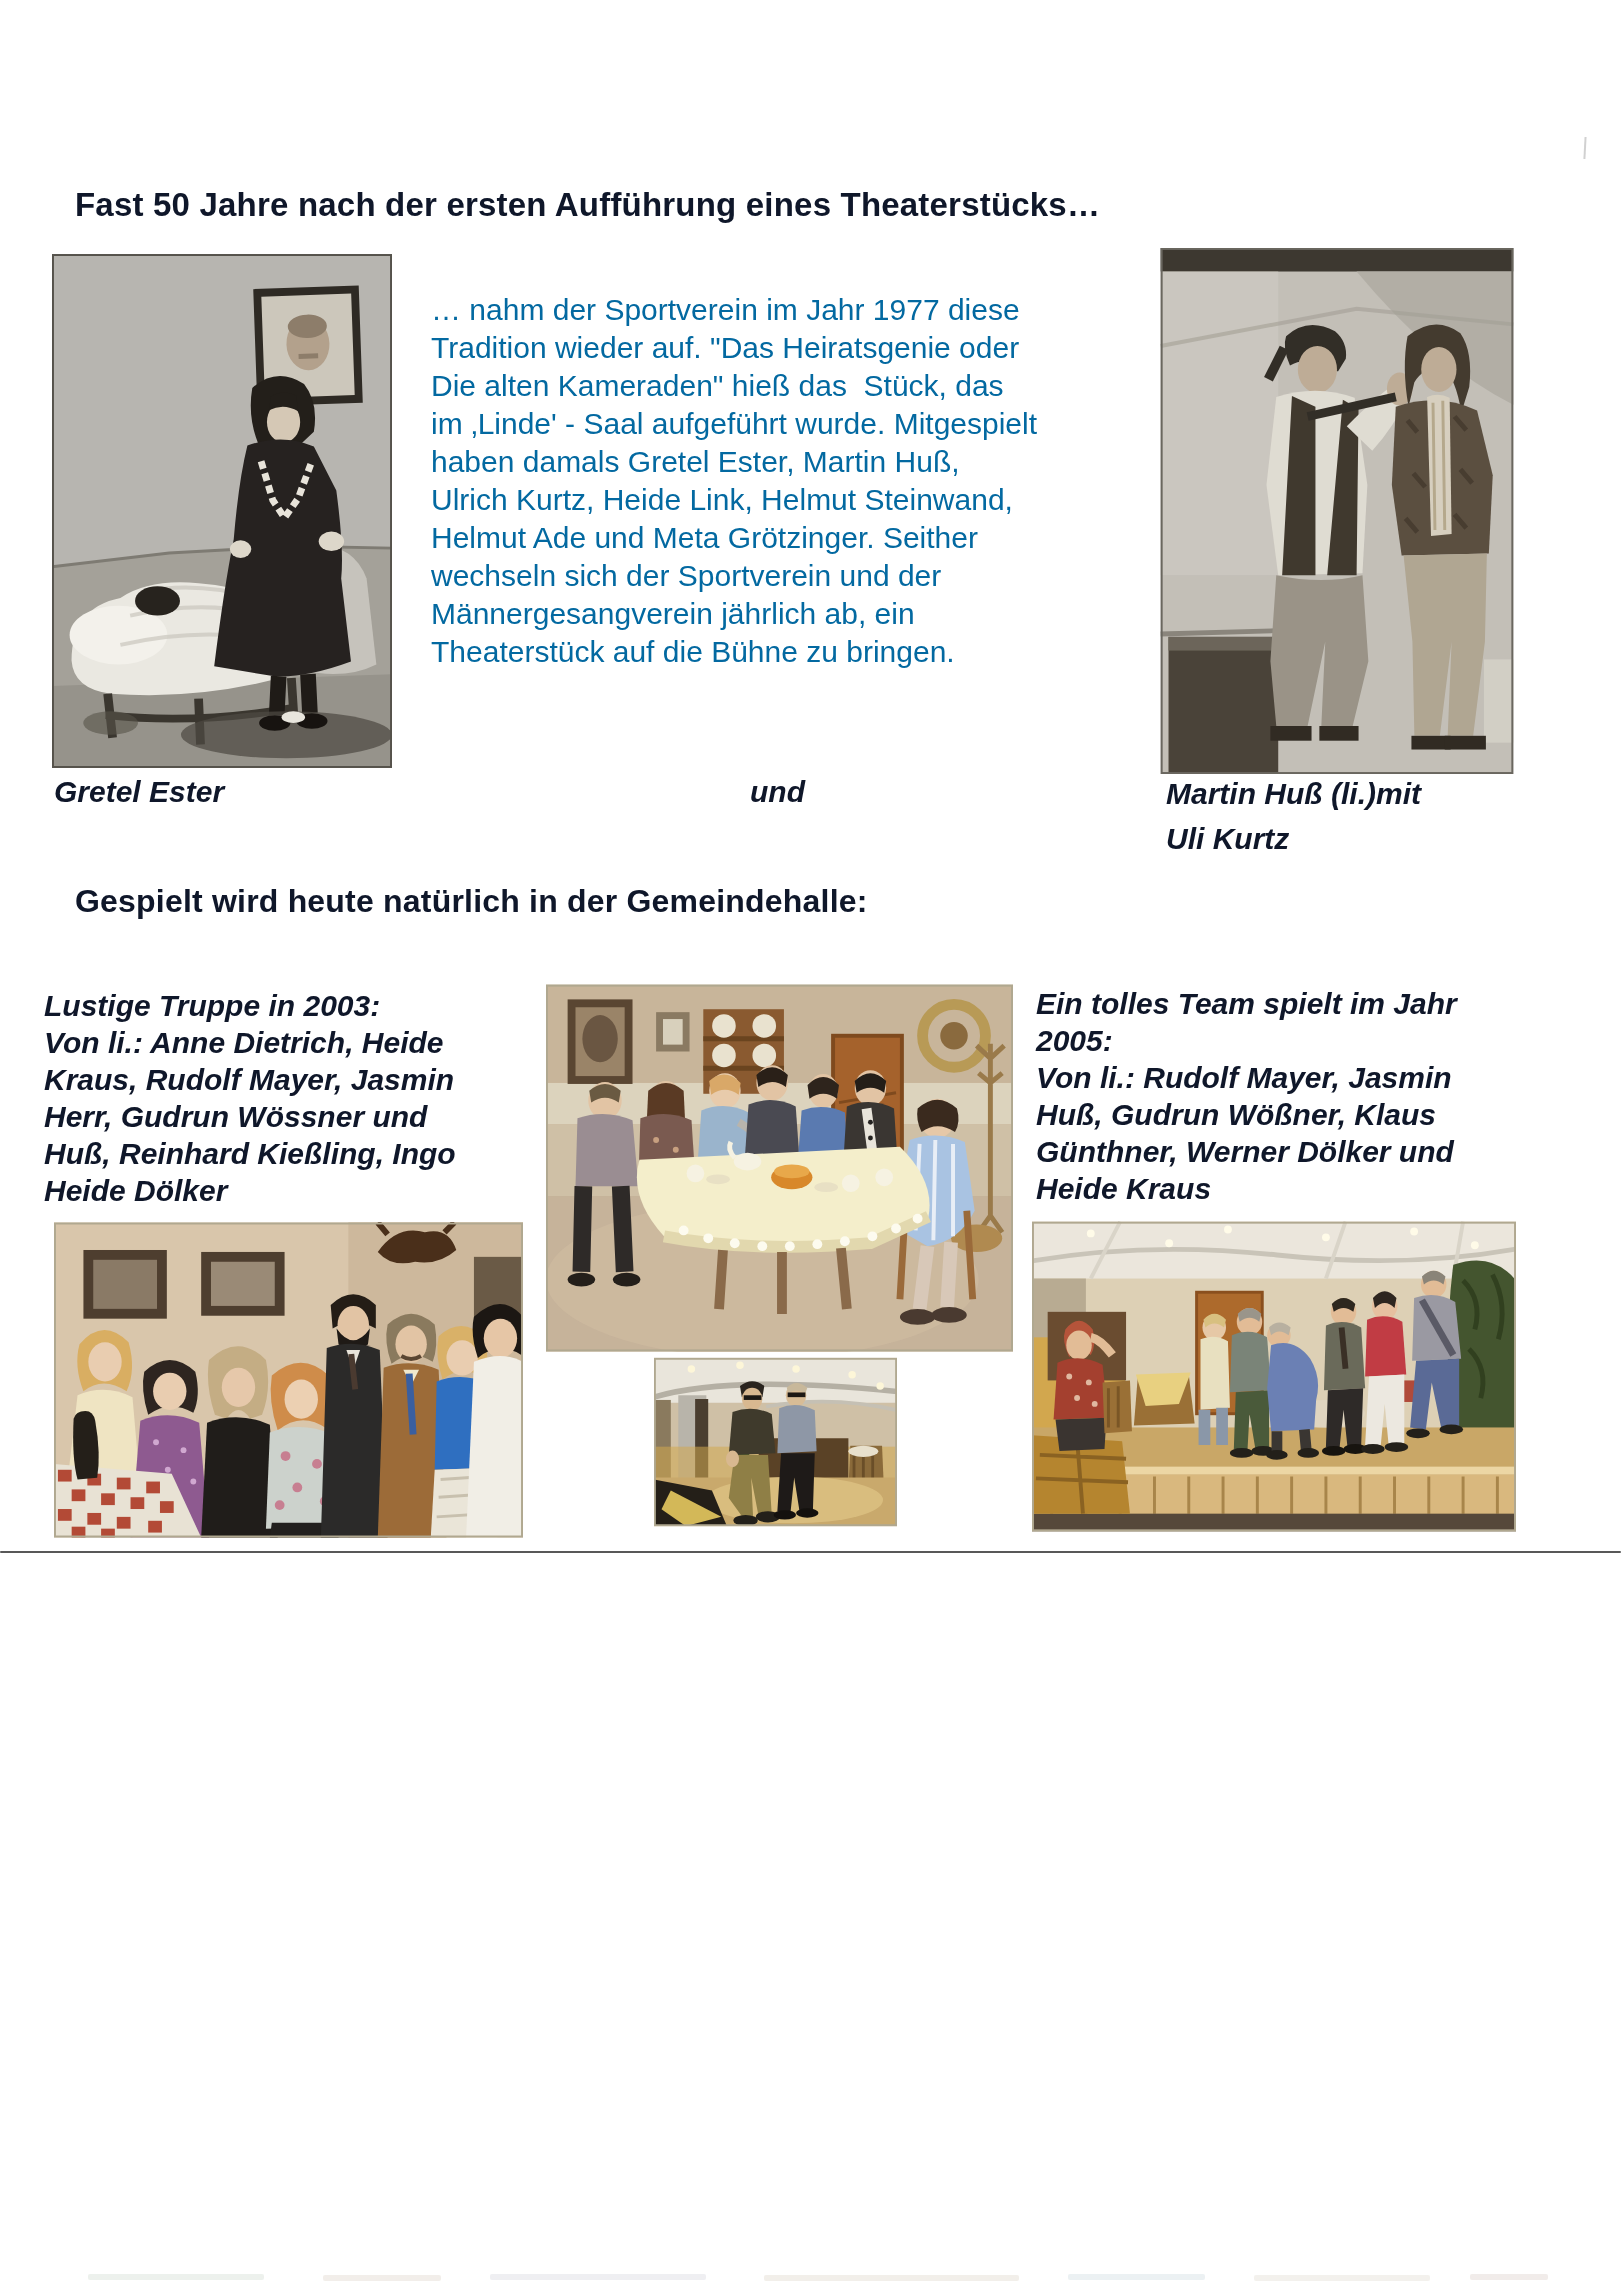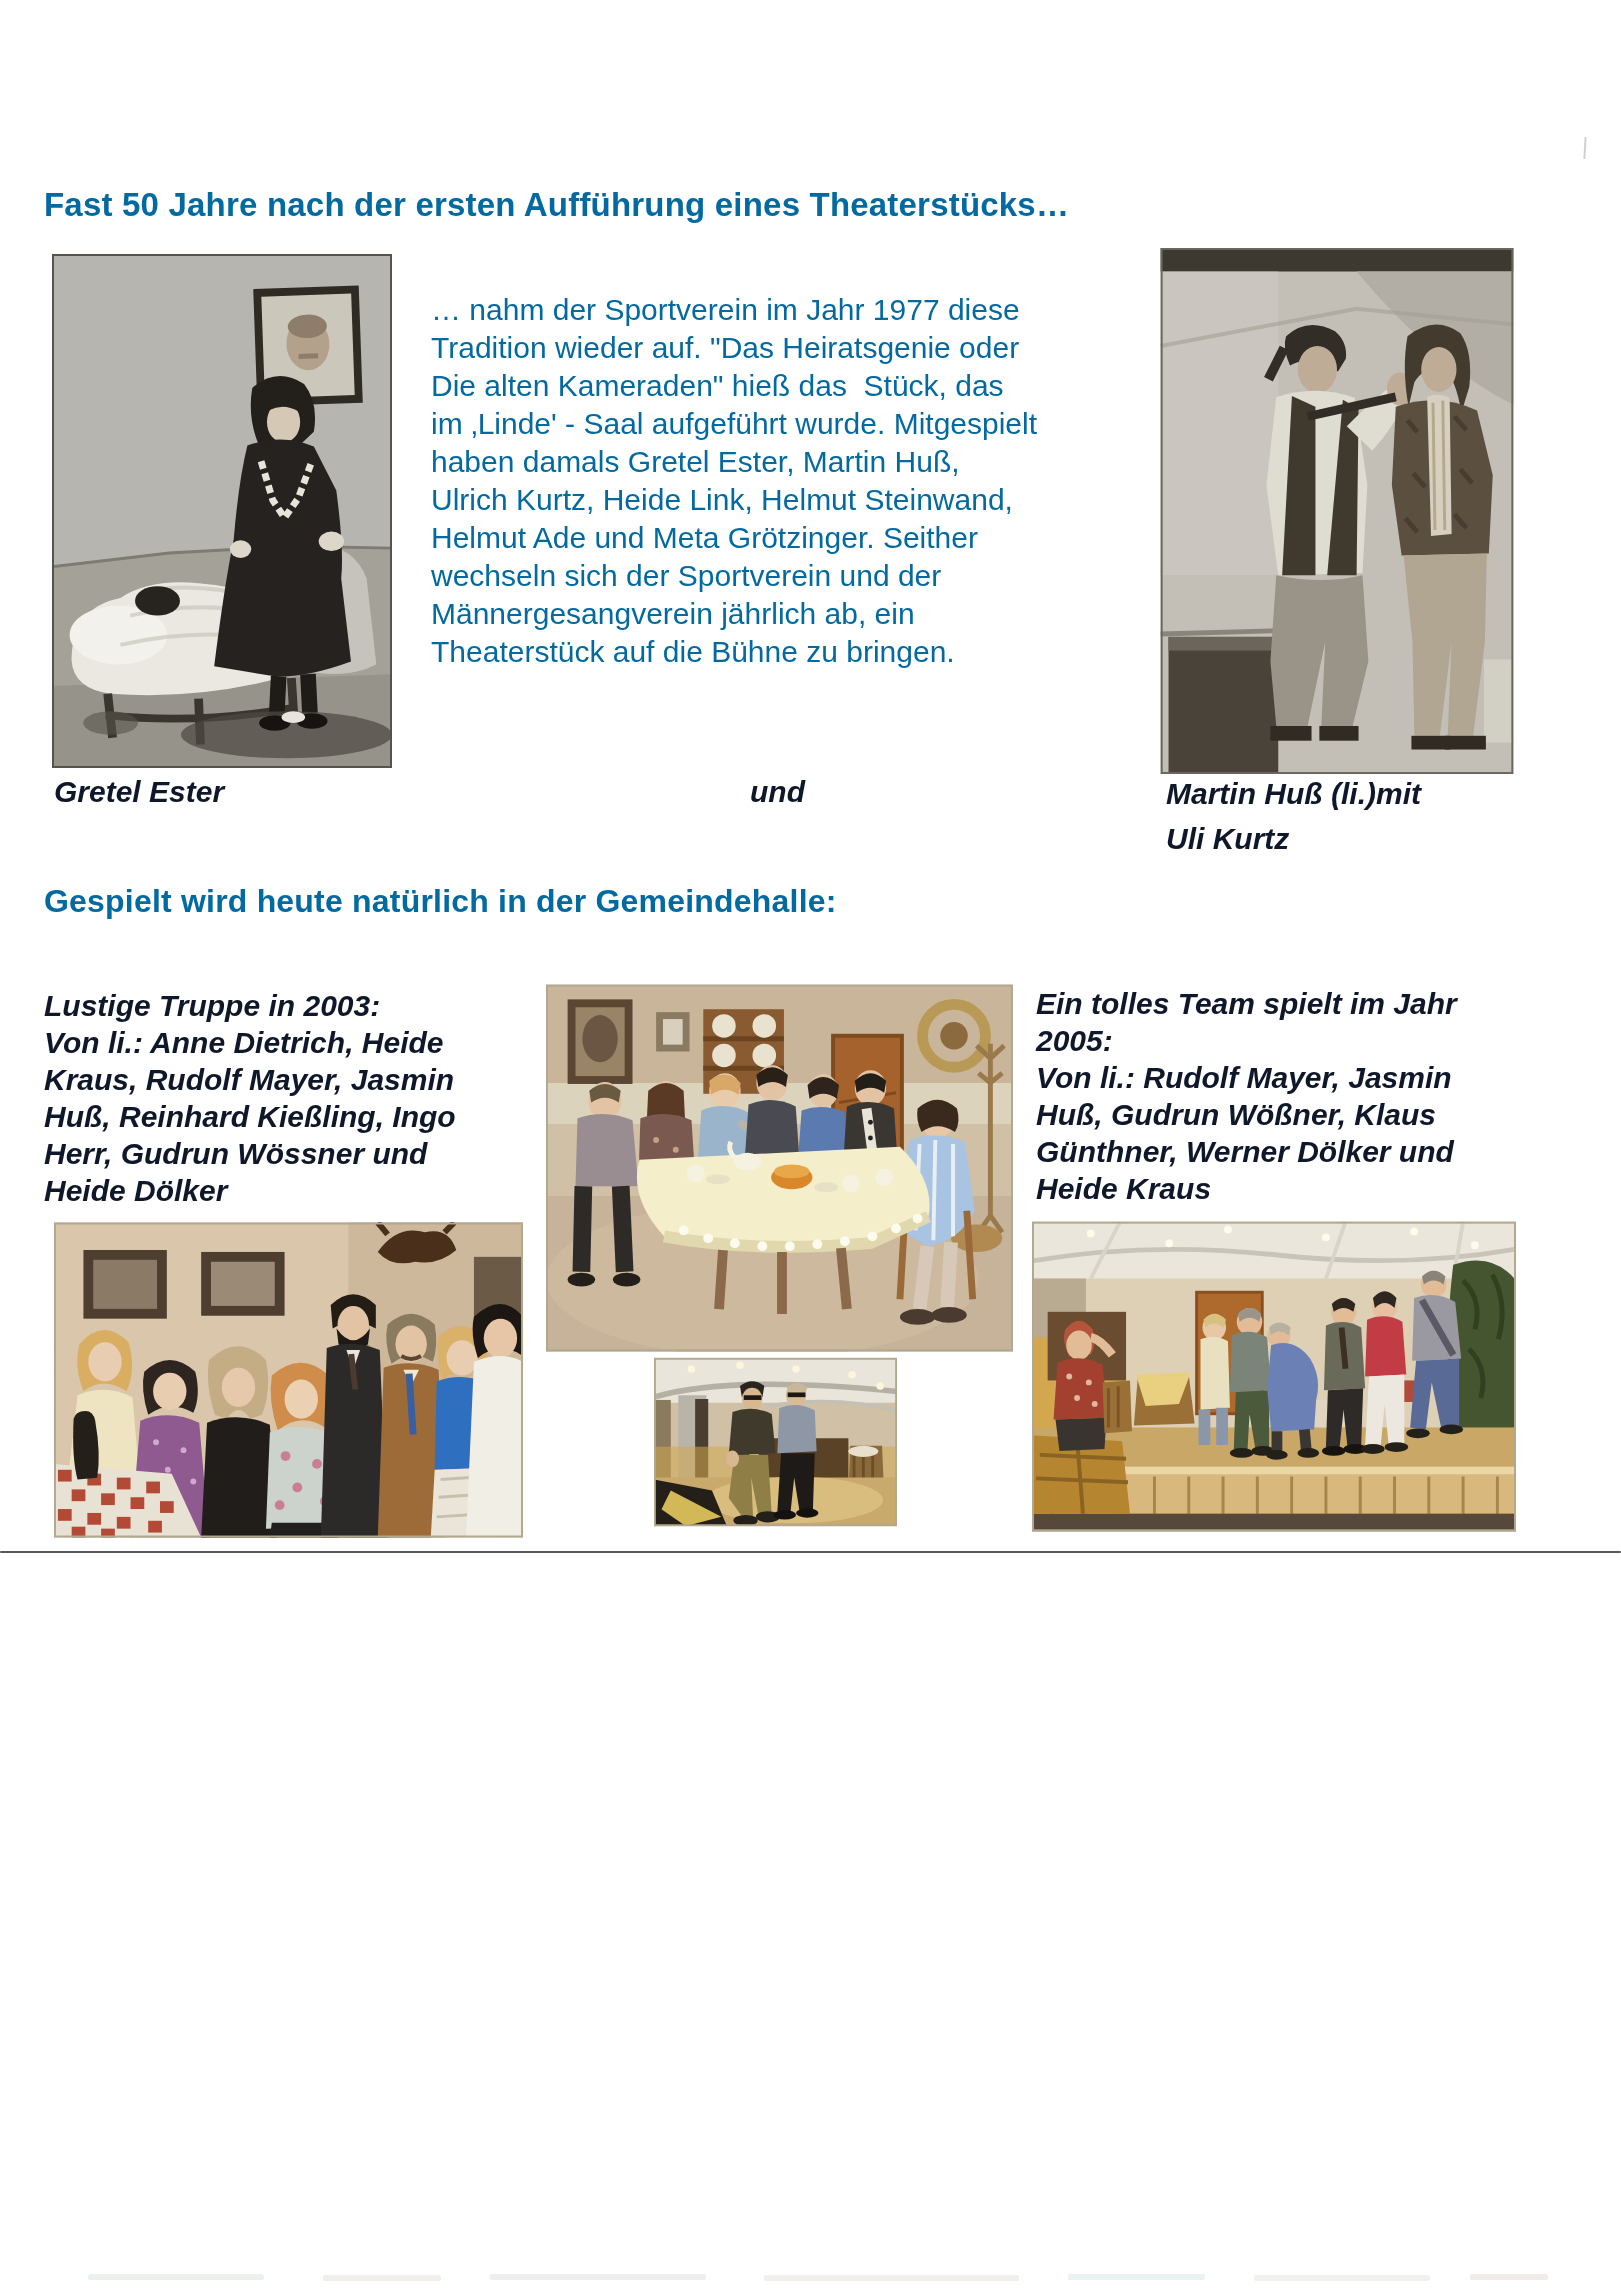--- a/index.html
+++ b/index.html
@@ -1,19 +1,19 @@
 <!DOCTYPE html>
 <html><head>
 <meta charset="utf-8">
 <style>
   html,body{margin:0;padding:0;background:#e9e9e9;}
   #page{position:relative;width:1621px;height:2292px;background:#ffffff;overflow:hidden;
         font-family:"Liberation Sans", sans-serif;color:#1b1b1b;}
   .abs{position:absolute;}
-  .h1{font-size:33px;font-weight:bold;letter-spacing:0.2px;color:#0369a1;white-space:pre;}
+  .h1{font-size:33px;font-weight:bold;letter-spacing:0.2px;color:#0f172a;white-space:pre;margin-left:31px;}
   .par{font-size:30px;line-height:38px;white-space:pre;color:#0369a1;}
   .par div{white-space:pre;}
   .cap{font-size:30px;font-weight:bold;font-style:italic;line-height:37px;white-space:pre;color:#0f172a;}
   .cap div{white-space:pre;}
   .photo{overflow:hidden;}
   .photo svg{display:block;}
   .scanline{height:2px;background:#2e2e2e;opacity:.8;border-radius:1px;}
   .mark{background:#9a9a9a;opacity:.45;}
   .artifact{opacity:.22;border-radius:2px;}
 </style>
@@ -99,21 +99,21 @@
       <rect x="1" y="1" width="358" height="535" fill="none" stroke="#6a675f" stroke-width="2"></rect>
     </svg>
   </div>
 
   <div class="cap abs" style="left:54px;top:773px">Gretel Ester</div>
   <div class="cap abs" style="left:750px;top:773px">und</div>
   <div class="cap abs" style="left:1166px;top:771px;line-height:45px"><div>Martin Huß (li.)mit</div><div>Uli Kurtz</div></div>
 
   <div class="h1 abs" style="left:44px;top:883px;width:1176px;font-size:32px">Gespielt wird heute natürlich in der Gemeindehalle:</div>
 
-  <div class="cap abs" style="left:44px;top:987px"><div>Lustige Truppe in 2003:</div><div>Von li.: Anne Dietrich, Heide</div><div>Kraus, Rudolf Mayer, Jasmin</div><div>Huß, Reinhard Kießling, Ingo</div><div>Herr, Gudrun Wössner und</div><div>Heide Dölker</div></div>
+  <div class="cap abs" style="left:44px;top:987px"><div>Lustige Truppe in 2003:</div><div>Von li.: Anne Dietrich, Heide</div><div>Kraus, Rudolf Mayer, Jasmin</div><div>Herr, Gudrun Wössner und</div><div>Huß, Reinhard Kießling, Ingo</div><div>Heide Dölker</div></div>
 
   <div class="photo abs" style="left:546px;top:984px;width:467px;height:368px">
     <svg width="467" height="368" viewBox="0 0 475 373">
       <rect width="475" height="373" fill="#c8b59a"></rect>
       <rect y="100" width="475" height="42" fill="#dcd3bd"></rect>
       <rect y="142" width="475" height="73" fill="#cfc0a6"></rect>
       <rect y="215" width="475" height="158" fill="#c6b39a"></rect>
       <ellipse cx="220" cy="300" rx="220" ry="80" fill="#d0bda2" opacity=".6"></ellipse>
       <rect x="292" y="52" width="70" height="183" fill="#a5622c" stroke="#7f4a1e" stroke-width="4"></rect>
       <path d="M298 120 L356 110" stroke="#7f4a1e" stroke-width="3"></path>

